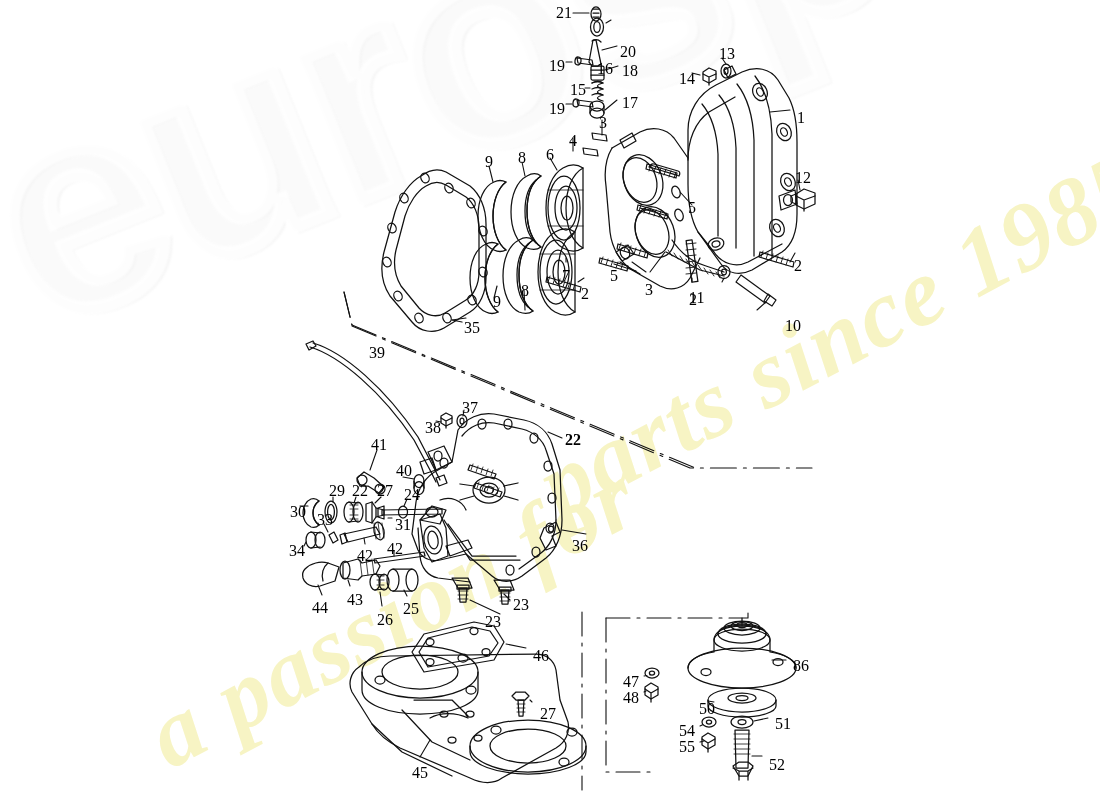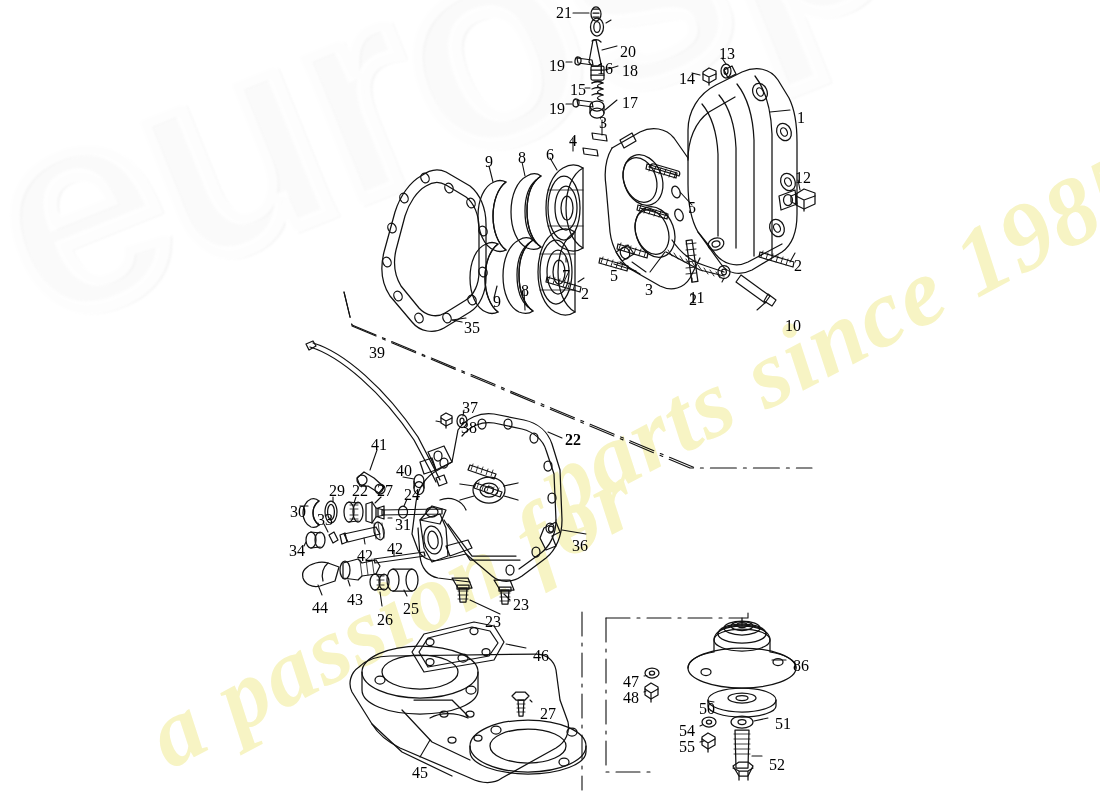--- a/index.html
+++ b/index.html
@@ -777,21 +777,21 @@
       <div class="callout big" style="left: 493px; top: 294px;">9</div>
       <div class="callout big" style="left: 610px; top: 268px;">5</div>
       <div class="callout big" style="left: 581px; top: 286px;">2</div>
       <div class="callout big" style="left: 645px; top: 282px;">3</div>
       <div class="callout big" style="left: 689px; top: 292px;">2</div>
       <div class="callout big" style="left: 689px; top: 290px; text-align: right;">11</div>
       <div class="callout big" style="left: 757px; top: 318px; margin-left: 28px;">10</div>
       <div class="callout big" style="left: 464px; top: 320px;">35</div>
       <div class="callout big" style="left: 369px; top: 345px;">39</div>
       <div class="callout big" style="left: 462px; top: 400px;">37</div>
-      <div class="callout big" style="left: 425px; top: 420px; margin-left: 36px;">38</div>
+      <div class="callout big" style="left: 425px; top: 420px;">38</div>
       <div class="callout big" style="left: 565px; top: 432px; font-weight: bold;">22</div>
       <div class="callout big" style="left: 371px; top: 437px;">41</div>
       <div class="callout big" style="left: 396px; top: 463px;">40</div>
       <div class="callout big" style="left: 404px; top: 487px;">24</div>
       <div class="callout big" style="left: 329px; top: 483px;">29</div>
       <div class="callout big" style="left: 352px; top: 483px;">22</div>
       <div class="callout big" style="left: 377px; top: 483px;">27</div>
       <div class="callout big" style="left: 290px; top: 504px;">30</div>
       <div class="callout big" style="left: 317px; top: 512px;">33</div>
       <div class="callout big" style="left: 395px; top: 517px;">31</div>

